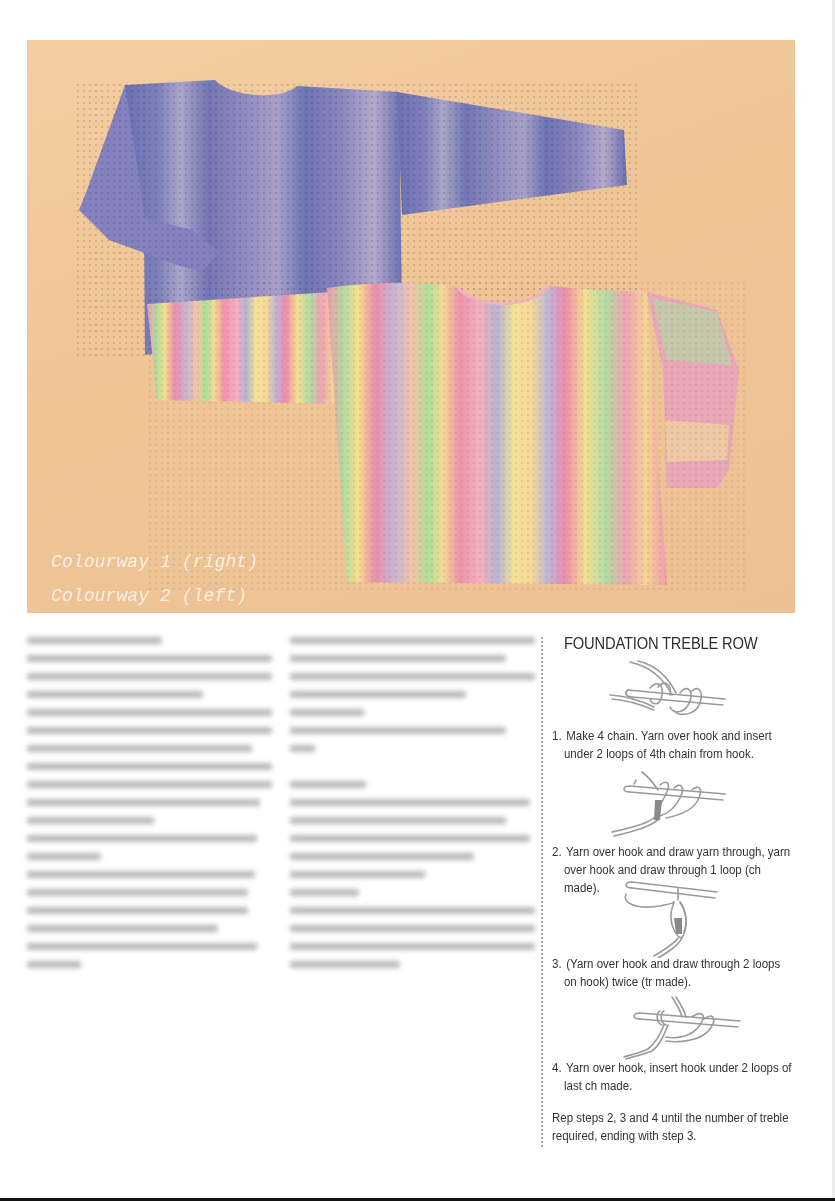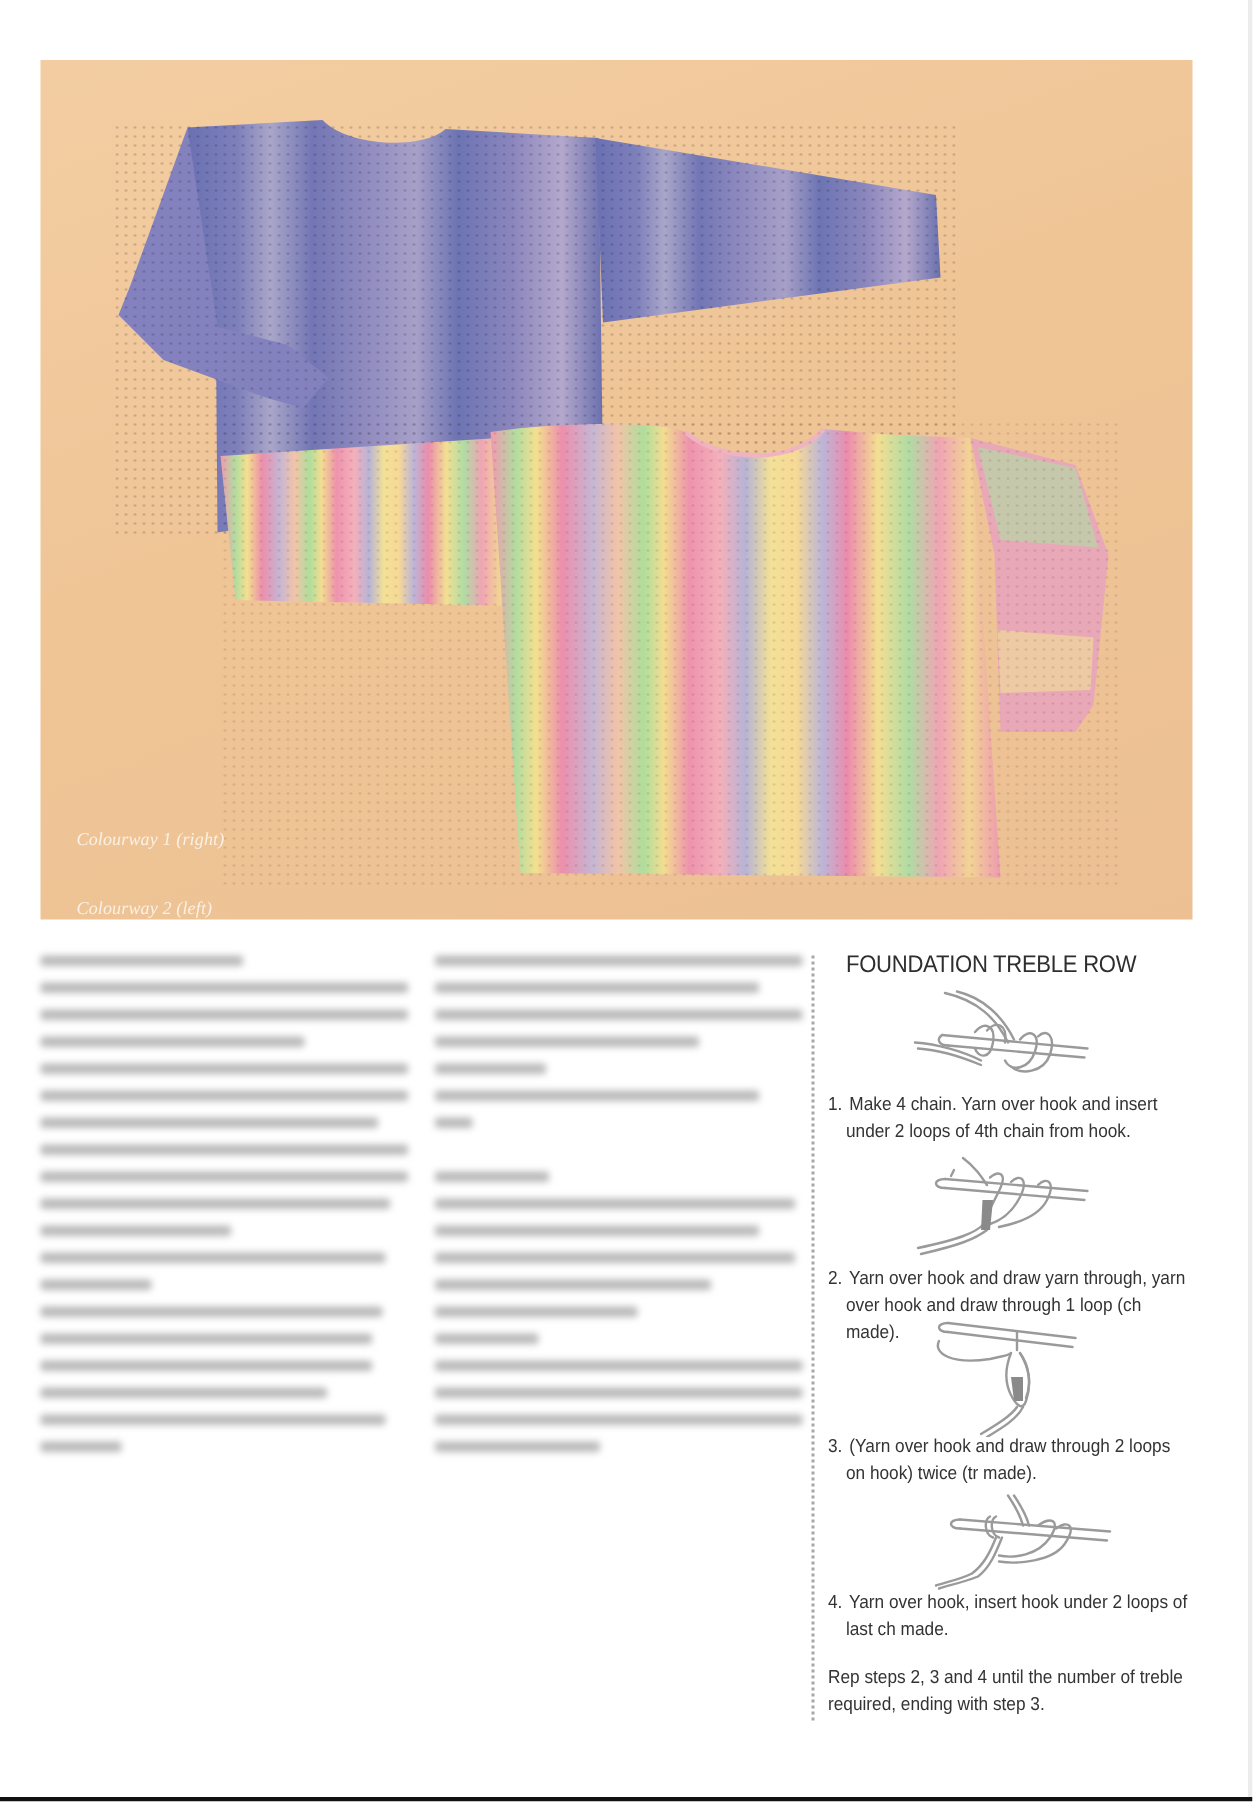--- a/index.html
+++ b/index.html
@@ -8,24 +8,24 @@
 
     
     .photo {
       position: absolute; left: 27px; top: 40px; width: 768px; height: 573px;
       background: linear-gradient(160deg, #f3cda2 0%, #efc596 45%, #ecc093 100%);
       overflow: hidden;
     }
     .sweater { position: absolute; }
     .caption {
       position: absolute; left: 24px; color: #fbf1e4;
-      font-family: Liberation Serif, serif; font-style: italic; font-size: 12px; letter-spacing: 0.1px;
+      font-family: Liberation Mono, monospace; font-style: italic; font-size: 18px; letter-spacing: 0.1px;
     }
     .caption.c1 { top: 512px; }
-    .caption.c2 { top: 558px; text-align: center; }
+    .caption.c2 { top: 546px; text-align: center; }
 
     
     .blurcol { position: absolute; top: 637px; filter: blur(2.4px); }
     .bl { height: 7px; background: #b9b9b9; border-radius: 2px; margin-bottom: 11px; }
     .bl.gap { background: transparent; }
 
     
     .divider {
       position: absolute; left: 541px; top: 637px; width: 0; height: 510px;
       border-left: 2px dotted #a8a8a8;

